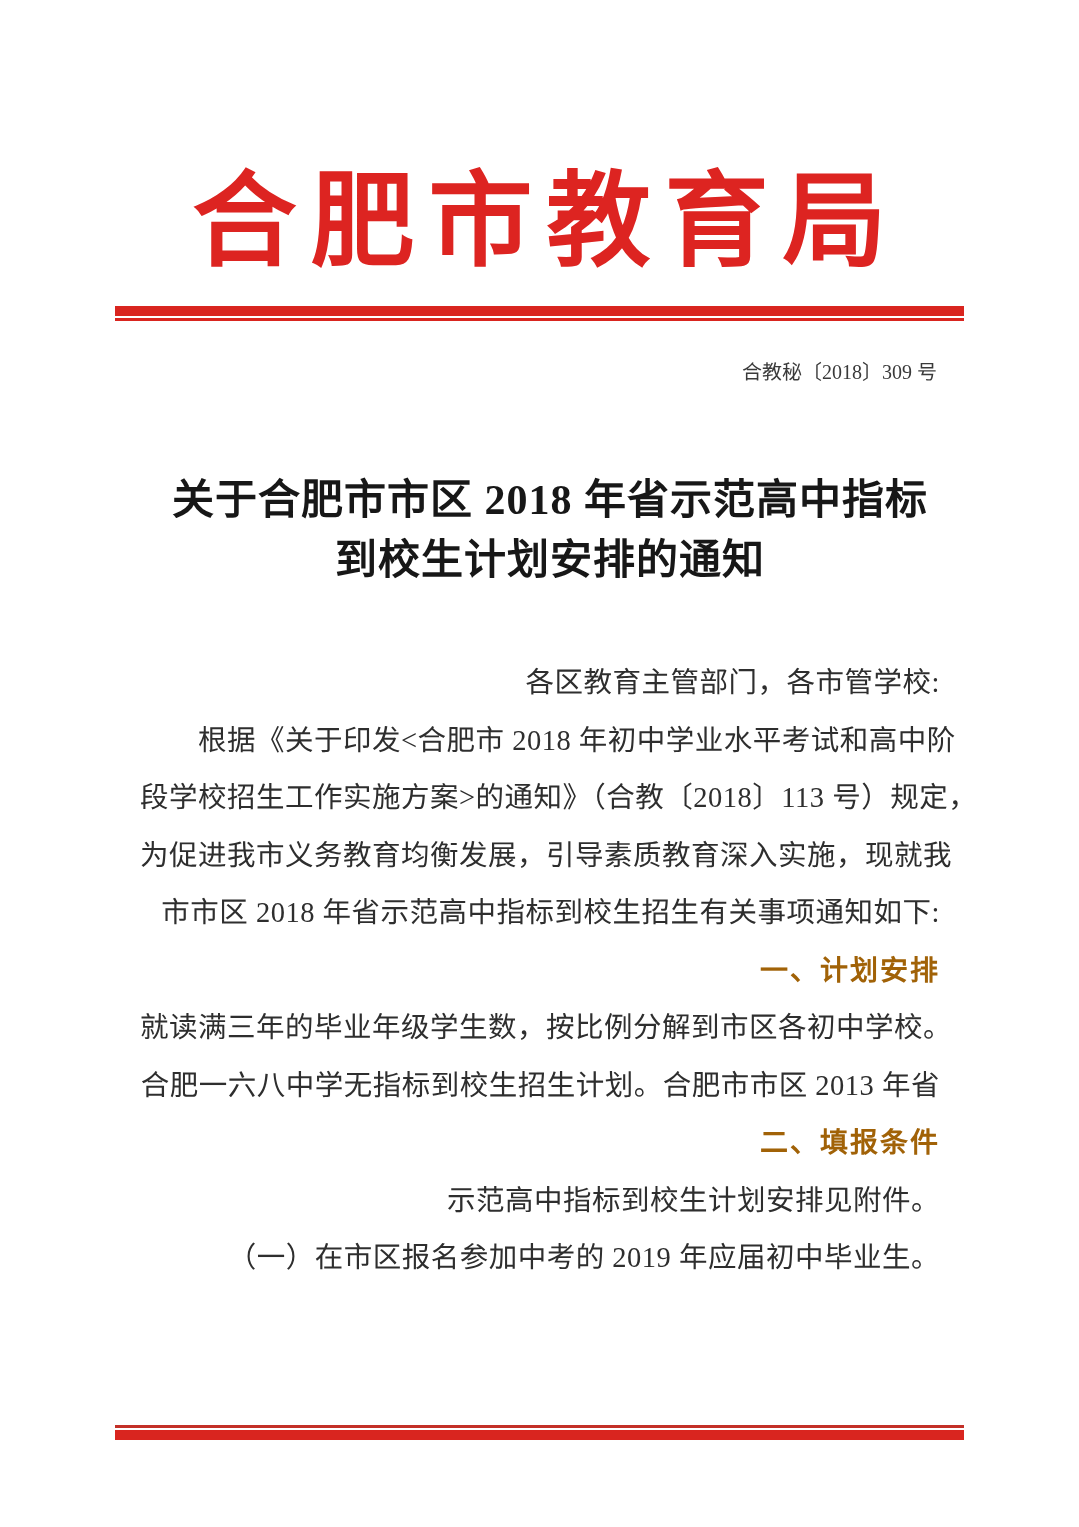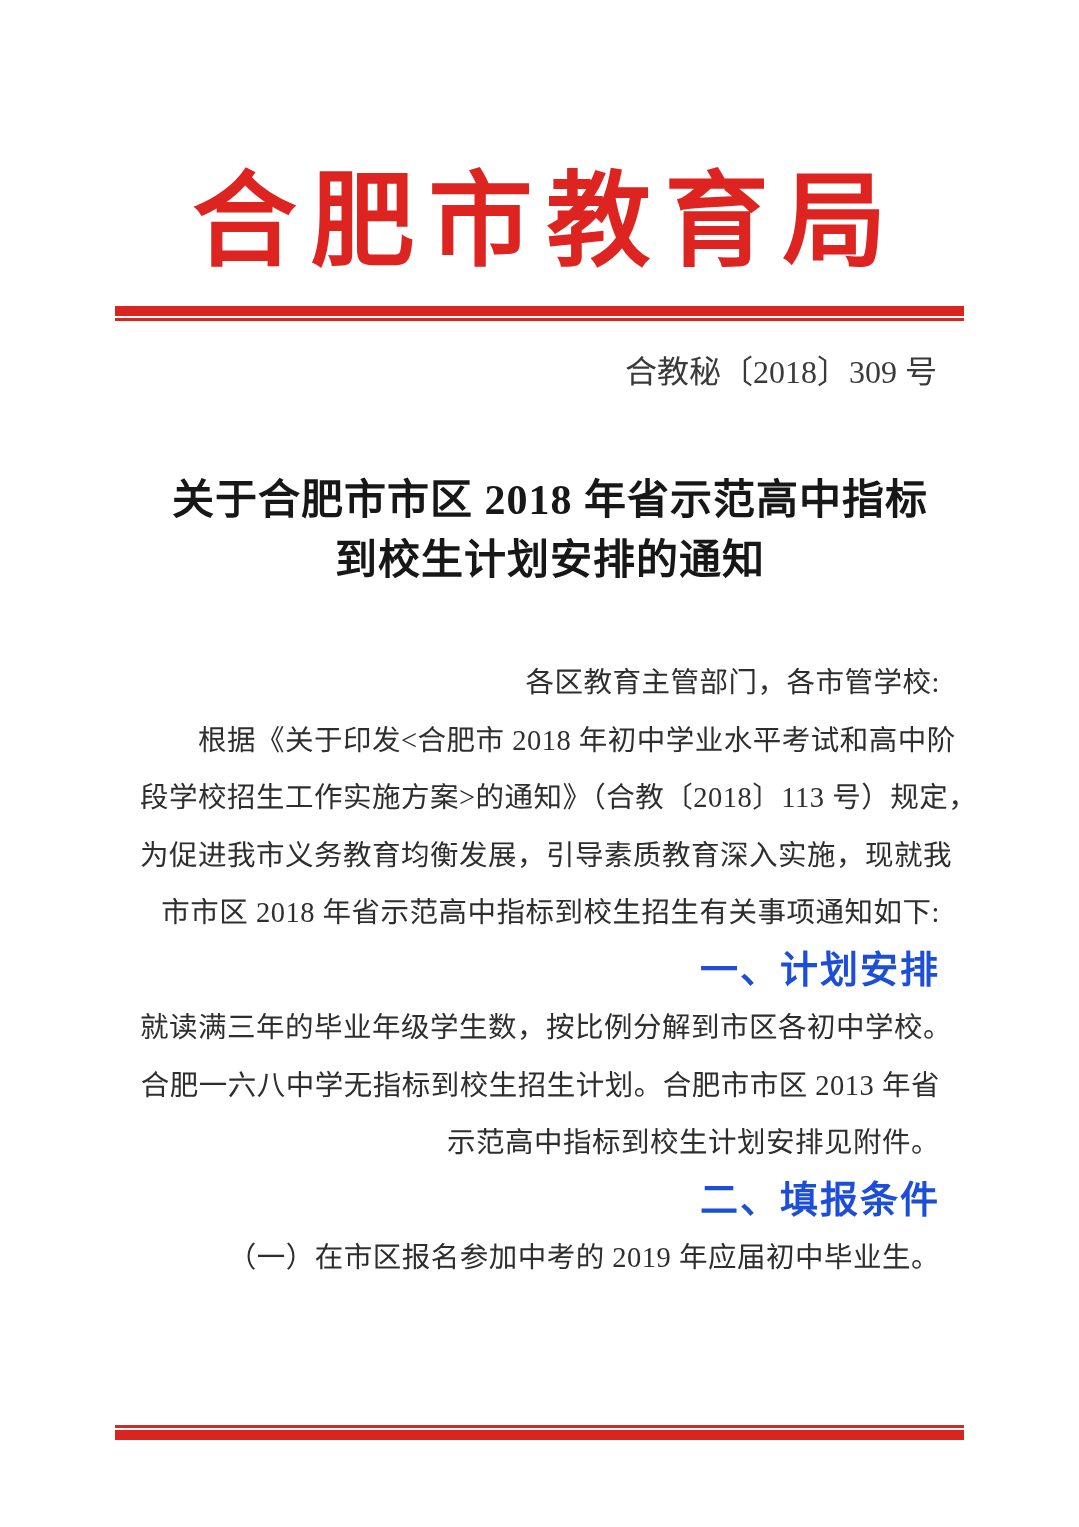--- a/index.html
+++ b/index.html
@@ -52,21 +52,21 @@
   }
   .divider-footer .thin { height: 3px;  background: #c33028; }
   .divider-footer .gap  { height: 2px;  background: #ffffff; }
   .divider-footer .bar  { height: 10px; background: #d9251f; }
 
   
   .doc-number {
     position: absolute;
     top: 334px;
     right: 142px;
-    font-size: 32px;
+    font-size: 20px;
     line-height: 40px;
     color: #3a3a3a;
     white-space: nowrap;
   }
 
   
   .notice-title {
     position: absolute;
     top: 452px;
     left: 0;
@@ -89,22 +89,22 @@
     font-size: 28.5px;
     line-height: 57.5px;
     color: #2e2e2e;
     letter-spacing: 0.5px;
   }
   .line { white-space: nowrap; text-align: right; }
   .indent { text-indent: 58px; }
   .heading {
     font-family: "Liberation Sans", "DejaVu Sans", sans-serif;
     font-weight: bold;
-    font-size: 38px;
-    color: #1d4ed8;
+    font-size: 28px;
+    color: #a16207;
     letter-spacing: 2px;
   }
 </style>
 </head>
 <body>
 
 <div class="page">
 
   <div class="masthead">合肥市教育局</div>
 
@@ -123,22 +123,22 @@
 
   <div class="body-text">
     <div class="line">各区教育主管部门，各市管学校:</div>
     <div class="line indent">根据《关于印发&lt;合肥市 2018 年初中学业水平考试和高中阶</div>
     <div class="line">段学校招生工作实施方案&gt;的通知》（合教〔2018〕113 号）规定，</div>
     <div class="line">为促进我市义务教育均衡发展，引导素质教育深入实施，现就我</div>
     <div class="line">市市区 2018 年省示范高中指标到校生招生有关事项通知如下:</div>
     <div class="line indent heading">一、计划安排</div>
     <div class="line">就读满三年的毕业年级学生数，按比例分解到市区各初中学校。</div>
     <div class="line">合肥一六八中学无指标到校生招生计划。合肥市市区 2013 年省</div>
+    <div class="line indent heading">二、填报条件</div>
     <div class="line">示范高中指标到校生计划安排见附件。</div>
-    <div class="line indent heading">二、填报条件</div>
     <div class="line indent">（一）在市区报名参加中考的 2019 年应届初中毕业生。</div>
   </div>
 
   <div class="divider-footer">
     <div class="thin"></div>
     <div class="gap"></div>
     <div class="bar"></div>
   </div>
 
 </div>

